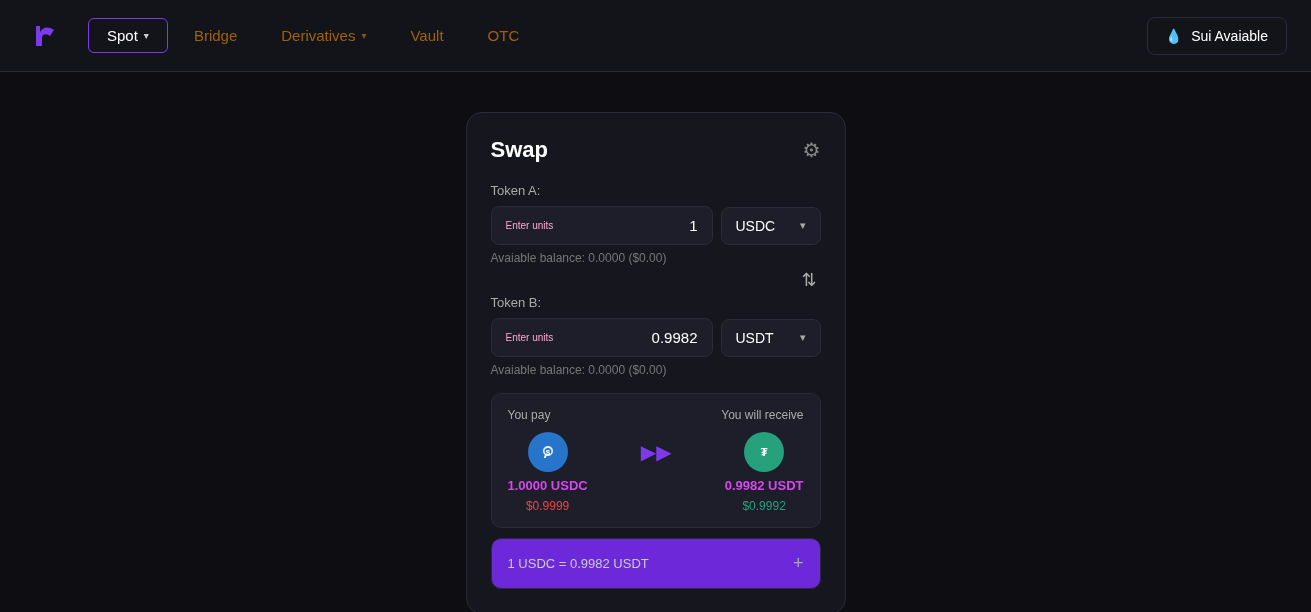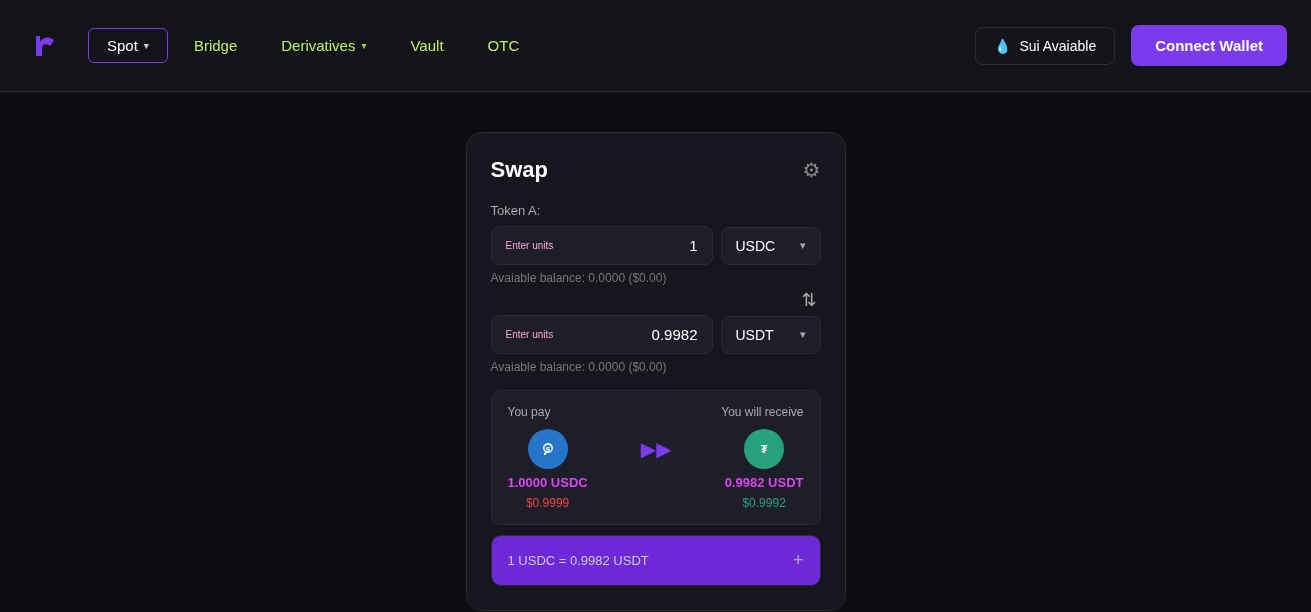--- a/index.html
+++ b/index.html
@@ -11,39 +11,39 @@
       min-height: 612px;
       overflow-x: hidden;
     }
 
     
     nav {
       display: flex;
       align-items: center;
       background: #13131a;
       border-bottom: 1px solid #2a2a38;
-      height: 92px;
+      height: 72px;
       padding: 0 24px;
       gap: 8px;
     }
     .logo {
       width: 40px;
       height: 40px;
       display: flex;
       align-items: center;
       justify-content: center;
       margin-right: 16px;
       flex-shrink: 0;
     }
     .logo svg { width: 32px; height: 32px; }
 
     .nav-item {
       padding: 8px 18px;
       font-size: 15px;
-      color: #bef264;
+      color: #a16207;
       cursor: pointer;
       border-radius: 6px;
       display: flex;
       align-items: center;
       gap: 6px;
       transition: color 0.2s;
       white-space: nowrap;
     }
     .nav-item.active {
       border: 1.5px solid #7c3aed;
@@ -309,23 +309,20 @@
     <span>OTC</span>
   </div>
 
   <div class="nav-spacer"></div>
 
   <button class="sui-btn">
     <span>💧</span>
     <span>Sui Avaiable</span>
   </button>
 
-  <button class="connect-btn">
-    <span>Connect Wallet</span>
-  </button>
 </nav>
 
 <main>
   <div class="swap-card">
 
     <div class="swap-header">
       <span class="swap-title">Swap</span>
       <span class="gear-icon">⚙</span>
     </div>
 
@@ -342,20 +339,21 @@
         </div>
       </div>
       <div class="balance-text">Avaiable balance: 0.0000 ($0.00)</div>
     </div>
 
     <div class="swap-arrow-row">
       <span class="swap-arrow">⇅</span>
     </div>
 
     <div>
+      <div class="token-label">Token B:</div>
       <div class="token-input-row">
         <div class="token-input">
           <span class="token-input-placeholder">Enter units</span>
           <span class="token-input-value">0.9982</span>
         </div>
         <div class="token-selector">
           <span class="token-name">USDT</span>
           <span class="token-chevron">▾</span>
         </div>
       </div>

